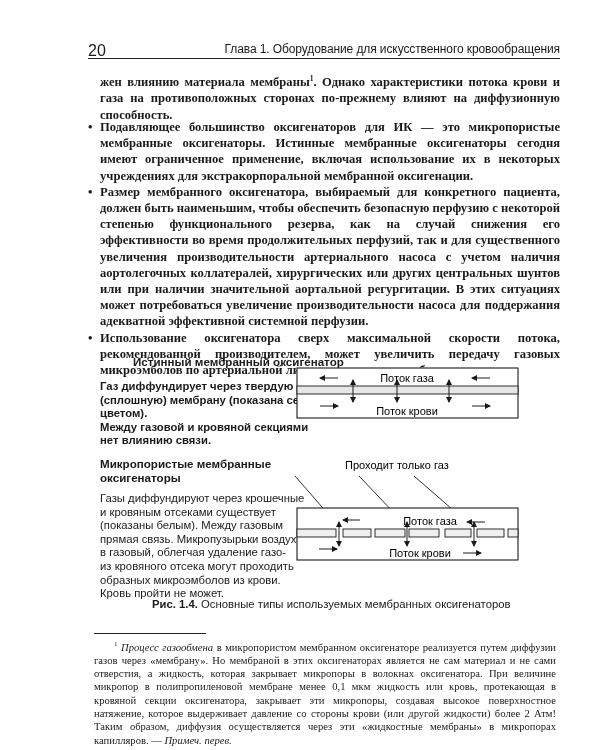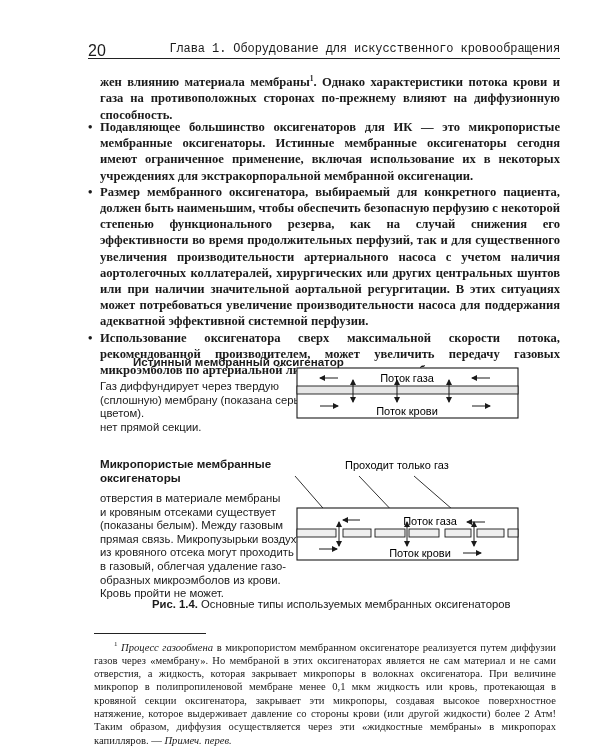--- a/index.html
+++ b/index.html
@@ -2,21 +2,21 @@
 <html><head>
 <meta charset="utf-8">
 <style>
   html, body { margin: 0; padding: 0; background: #ffffff; }
   body { width: 600px; height: 750px; position: relative; overflow: hidden; color: #1a1a1a; }
   .serif { font-family: "Liberation Serif", "DejaVu Serif", serif; }
   .sans { font-family: "Liberation Sans", "DejaVu Sans", sans-serif; }
 
   .running-head { position: absolute; left: 88px; top: 40px; width: 472px; height: 18px; border-bottom: 1.3px solid #222; }
   .page-num { position: absolute; left: 0; top: 2px; font-size: 16px; }
-  .chapter-title { position: absolute; right: 0; top: 2px; font-size: 12px; letter-spacing: -0.1px; font-family: Liberation Mono, monospace; }
+  .chapter-title { position: absolute; right: 0; top: 2px; font-size: 12px; letter-spacing: -0.1px; }
 
   .body-text { position: absolute; left: 100px; width: 460px; font-size: 12.6px; line-height: 16.2px; text-align: justify; font-weight: bold; }
   .para-cont { top: 71px; }
   .bullets { top: 119px; margin: 0; padding: 0; list-style: none; }
   .bullets li { position: relative; padding-left: 0; margin: 0; text-align: justify; }
   .bullets li .dot { position: absolute; left: -12px; top: 0; }
 
   .fig-heading { position: absolute; font-weight: bold; font-size: 11.6px; line-height: 14px; }
   .fig-text { position: absolute; font-size: 11.3px; line-height: 13.6px; }
 
@@ -43,25 +43,26 @@
   <span>жен влиянию материала мембраны</span><sup>1</sup><span>. Однако характеристики потока крови и газа на противоположных сторонах по-прежнему влияют на диффузионную способность.</span>
 </div>
 
 <ul class="body-text serif bullets">
   <li><span class="dot">•</span><span>Подавляющее большинство оксигенаторов для ИК — это микропористые мембранные оксигенаторы. Истинные мембранные оксигенаторы сегодня имеют ограниченное применение, включая использование их в некоторых учреждениях для экстракорпоральной мембранной оксигенации.</span></li>
   <li><span class="dot">•</span><span>Размер мембранного оксигенатора, выбираемый для конкретного пациента, должен быть наименьшим, чтобы обеспечить безопасную перфузию с некоторой степенью функционального резерва, как на случай снижения его эффективности во время продолжительных перфузий, так и для существенного увеличения производительности артериального насоса с учетом наличия аортолегочных коллатералей, хирургических или других центральных шунтов или при наличии значительной аортальной регургитации. В этих ситуациях может потребоваться увеличение производительности насоса для поддержания адекватной эффективной системной перфузии.</span></li>
   <li><span class="dot">•</span><span>Использование оксигенатора сверх максимальной скорости потока, рекомендованной производителем, может увеличить передачу газовых микроэмболов по артериальной линии и поэтому не одобряется.</span></li>
 </ul>
 
 <div class="fig-heading sans" style="left:100px; top:355px;margin-left:33px;">Истинный мембранный оксигенатор</div>
-<div class="fig-text sans" style="left:100px; top:380px;">
+<div class="fig-text sans" style="left:100px; top:380px;font-weight:bold;">
   <div>Газ диффундирует через твердую</div>
   <div>(сплошную) мембрану (показана серым</div>
   <div>цветом).</div>
-  <div>нет прямой секции.</div>
+  <div>Между газовой и кровяной секциями</div>
+  <div>нет влиянию связи.</div>
 </div>
 
 <svg style="position:absolute; left:290px; top:360px;" width="240" height="65">
   <defs>
     <marker id="ah" markerWidth="6" markerHeight="6" refX="5" refY="3" orient="auto">
       <path d="M0,0 L6,3 L0,6 Z" fill="#1a1a1a"></path>
     </marker>
   </defs>
   <rect x="7" y="8" width="221" height="50" fill="#fff" stroke="#1a1a1a" stroke-width="1.1"></rect>
   <rect x="7" y="26" width="221" height="8" fill="#e6e6e6" stroke="#1a1a1a" stroke-width="0.9"></rect>
@@ -79,26 +80,26 @@
     <line x1="159" y1="30" x2="159" y2="20" marker-end="url(#ah)"></line>
     <line x1="159" y1="30" x2="159" y2="42" marker-end="url(#ah)"></line>
   </g>
 </svg>
 
 <div class="fig-heading sans" style="left:100px; top:457px;">
   <div>Микропористые мембранные</div>
   <div>оксигенаторы</div>
 </div>
 <div class="fig-text sans" style="left:100px; top:492px;">
-  <div>отверстия в материале мембраны</div>
+  <div>Газы диффундируют через крошечные</div>
   <div>и кровяным отсеками существует</div>
   <div>(показаны белым). Между газовым</div>
   <div>прямая связь. Микропузырьки воздуха</div>
+  <div>в газовый, облегчая удаление газо-</div>
   <div>из кровяного отсека могут проходить</div>
-  <div>в газовый, облегчая удаление газо-</div>
   <div>образных микроэмболов из крови.</div>
   <div>Кровь пройти не может.</div>
 </div>
 
 <svg style="position:absolute; left:285px; top:460px;" width="260" height="125">
   <defs>
     <marker id="ah2" markerWidth="6" markerHeight="6" refX="5" refY="3" orient="auto">
       <path d="M0,0 L6,3 L0,6 Z" fill="#1a1a1a"></path>
     </marker>
   </defs>

